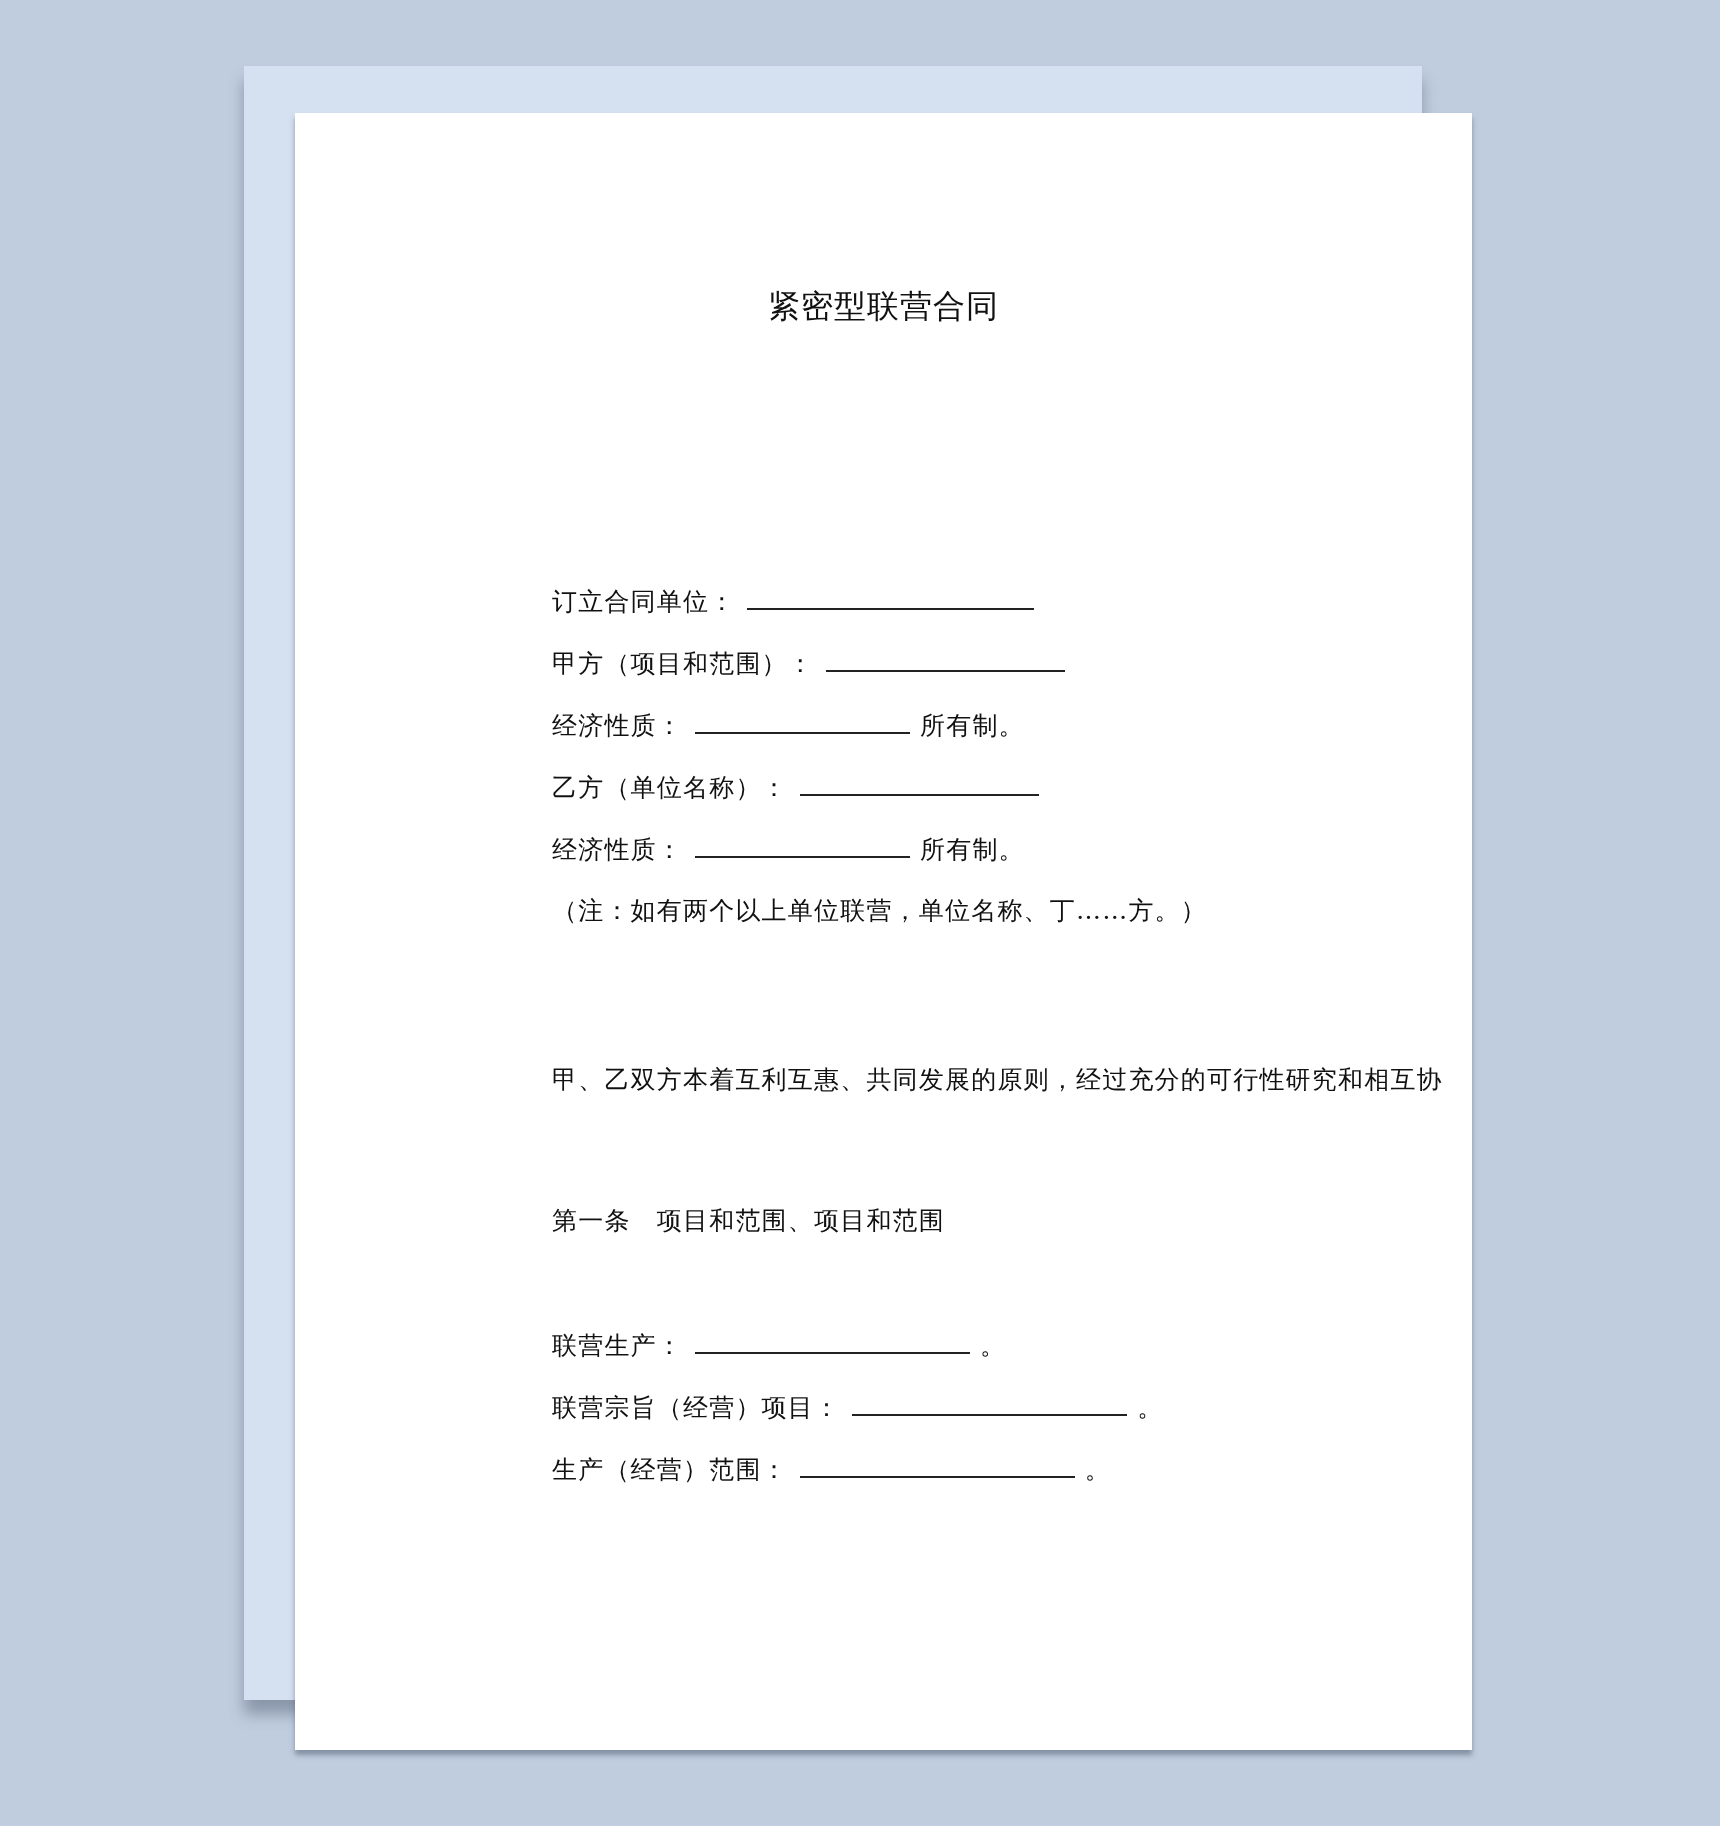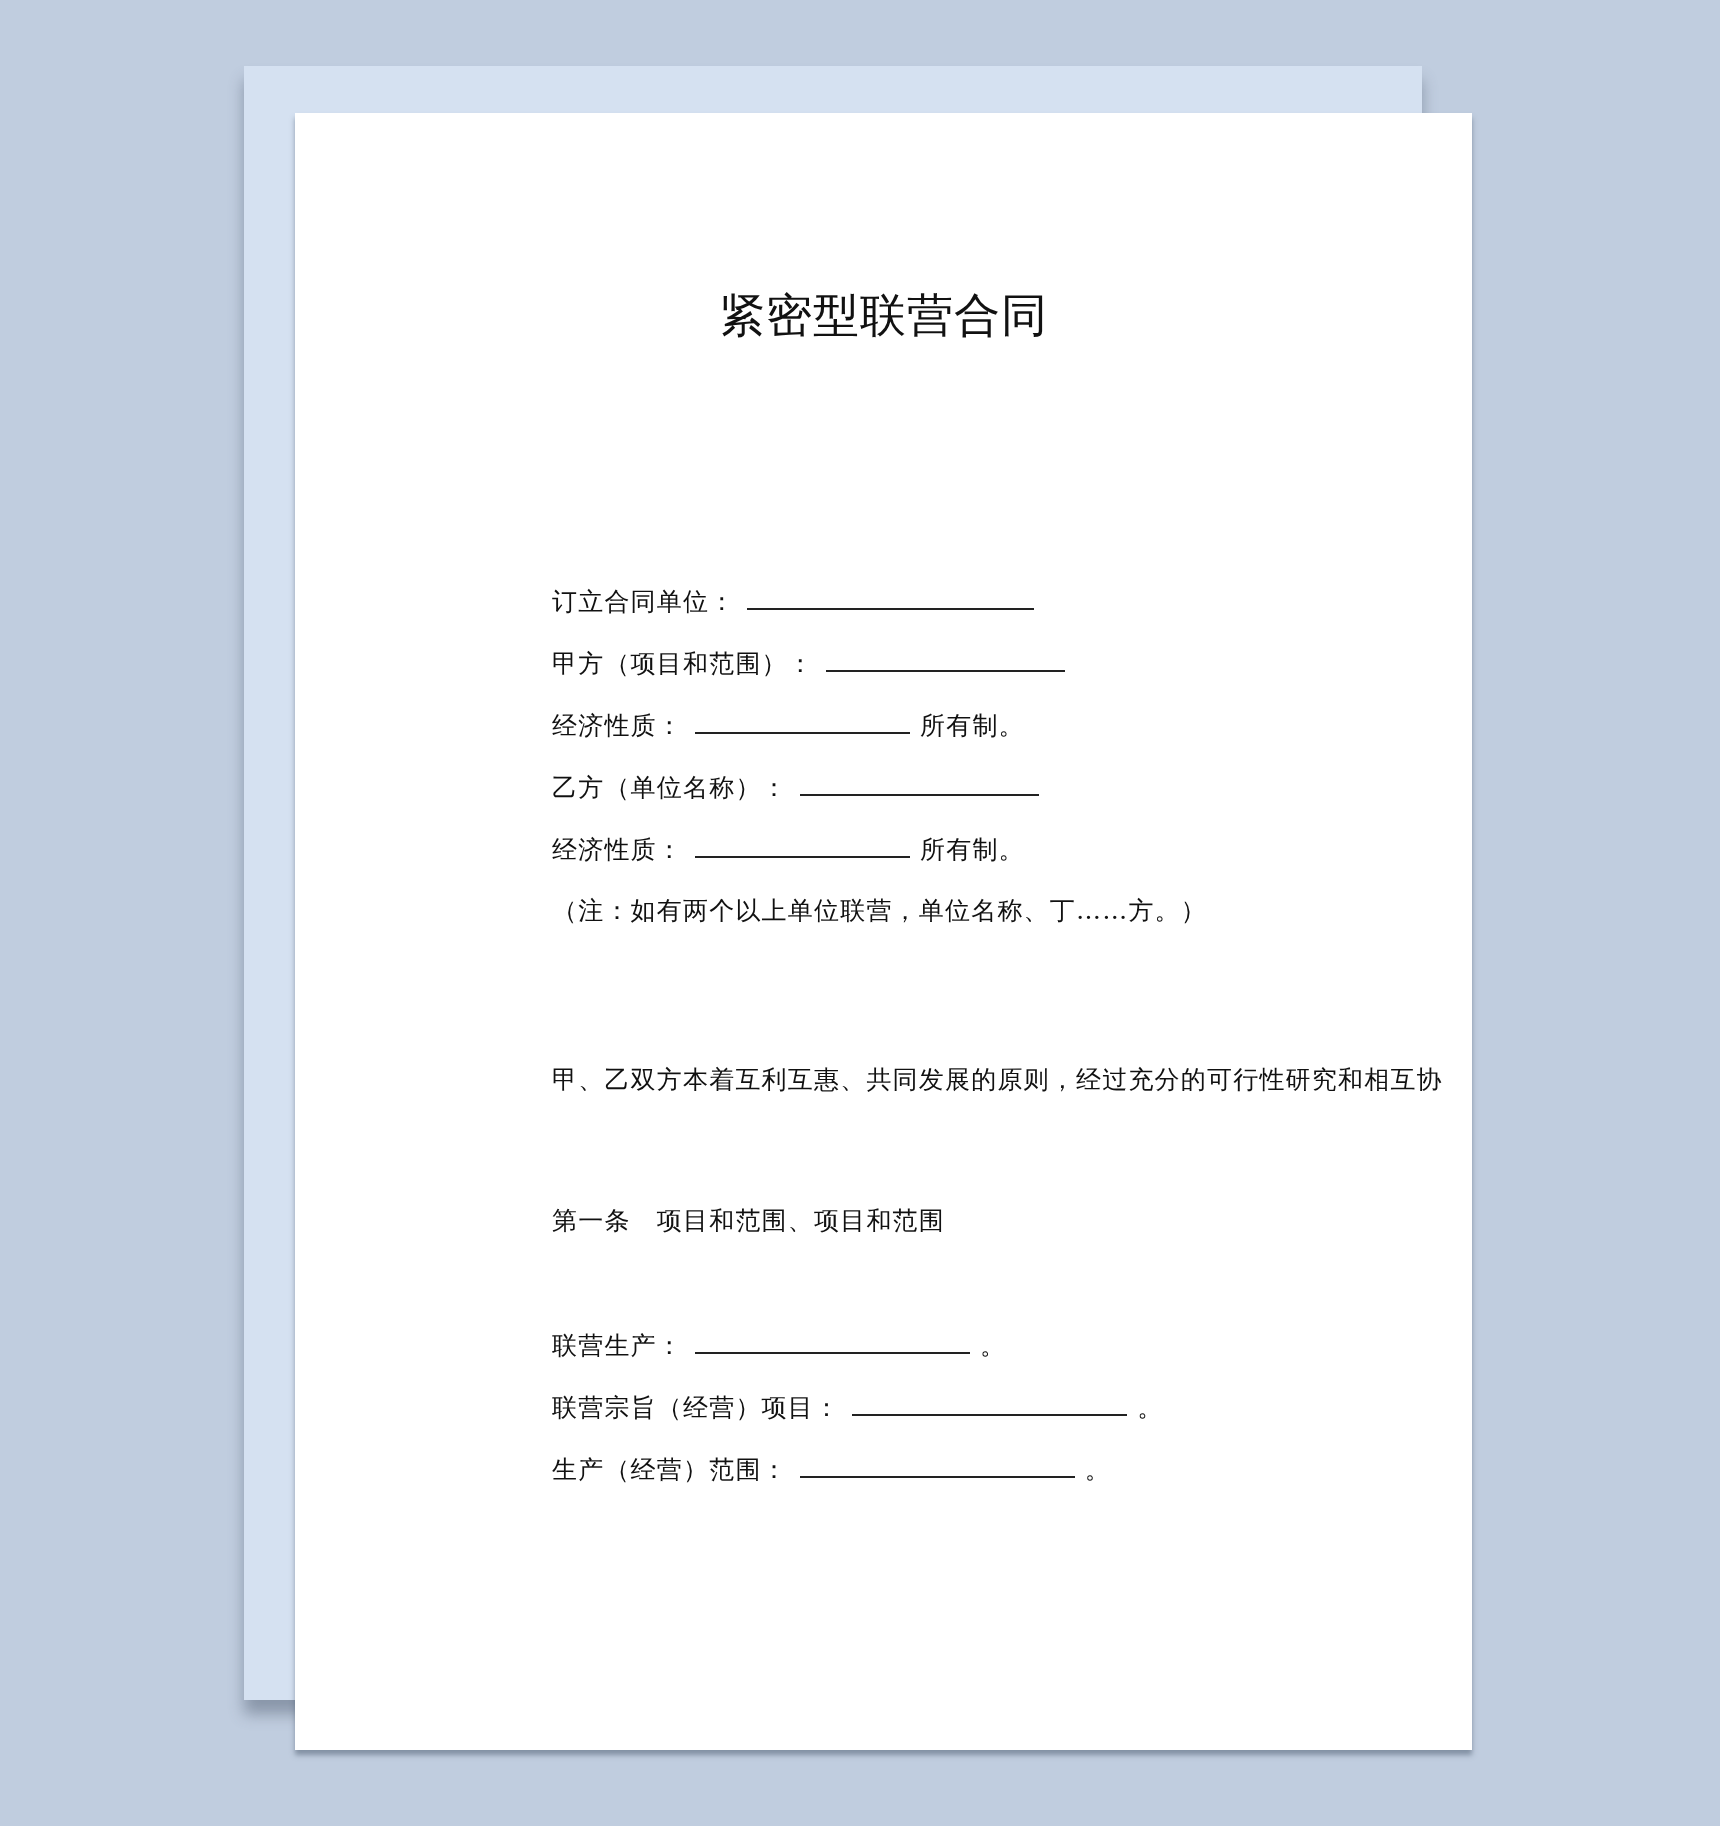--- a/index.html
+++ b/index.html
@@ -18,21 +18,21 @@
   }
   .front-page {
     position: absolute; left: 295px; top: 113px;
     width: 1177px; height: 1637px;
     background: #ffffff;
     box-shadow: 0 5px 5px rgba(70, 85, 105, 0.5);
   }
   .title {
     position: absolute; left: 0; width: 100%;
     top: 172px; text-align: center;
-    font-size: 46px; letter-spacing: 1px;
+    font-size: 32px; letter-spacing: 1px;
     box-sizing: border-box;
     white-space: nowrap;
   }
   .line {
     position: absolute; left: 257px;
     font-size: 25px; line-height: 30px;
     white-space: nowrap;
     letter-spacing: 1.2px;
   }
   .line.flush { left: 208px; }

